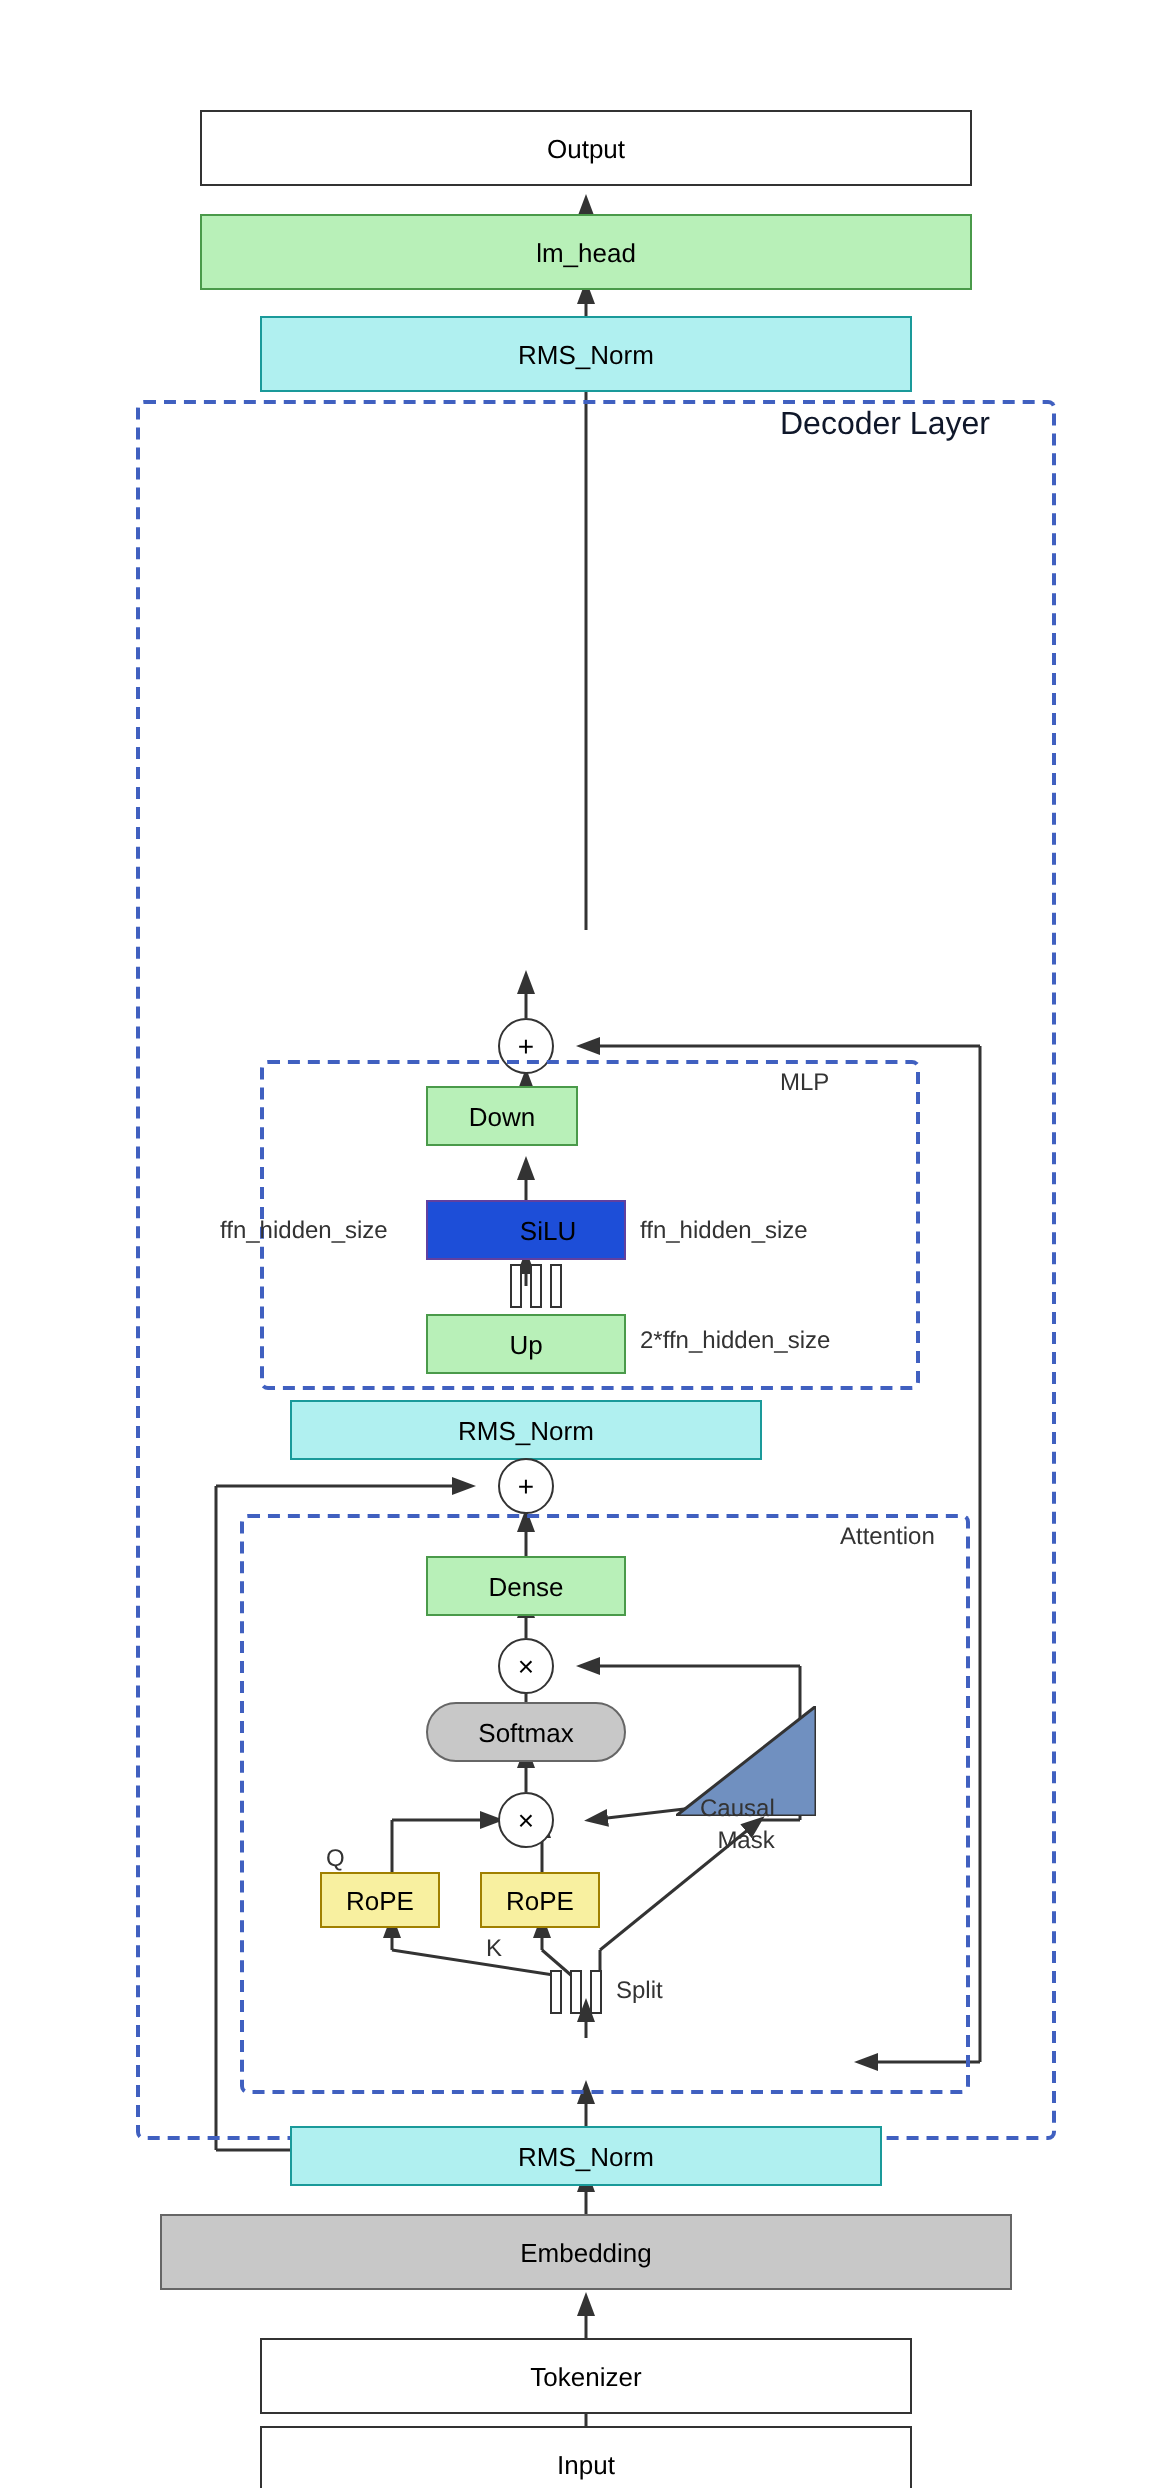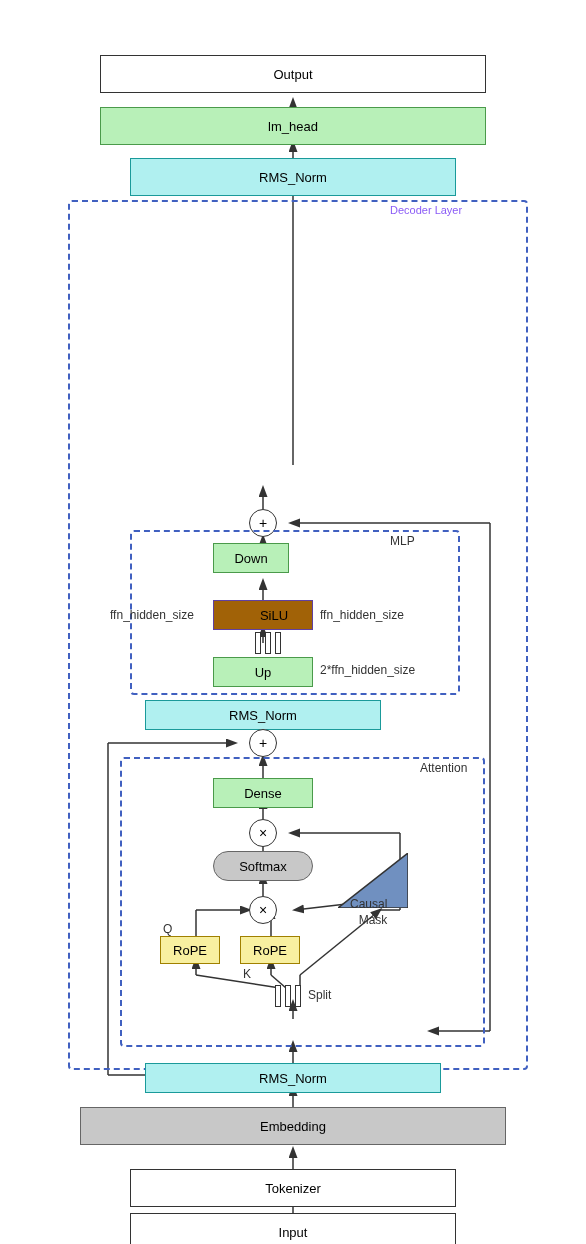--- a/index.html
+++ b/index.html
@@ -22,21 +22,21 @@
       display: flex;
       align-items: center;
       justify-content: center;
       text-align: center;
       border: 1.5px solid;
       font-size: 13px;
     }
     .box-white { background: #fff; border-color: #333; }
     .box-green { background: #b8f0b8; border-color: #4a9a4a; }
     .box-cyan { background: #b0f0f0; border-color: #1a9a9a; }
-    .box-purple { background: #a16207; border-color: #6040a0; padding-left: 22px; }
+    .box-purple { background: #1d4ed8; border-color: #6040a0; padding-left: 22px; }
     .box-yellow { background: #f8f0a0; border-color: #a08000; }
     .box-gray { background: #c8c8c8; border-color: #666; }
     .box-softmax { background: #c8c8c8; border-color: #666; border-radius: 15px; }
 
     
     .circle {
       position: absolute;
       width: 28px;
       height: 28px;
       border-radius: 50%;
@@ -170,21 +170,21 @@
   <div class="box box-green" style="left:100px; top:107px; width:386px; height:38px;">
     <span>lm_head</span>
   </div>
 
   <div class="box box-cyan" style="left:130px; top:158px; width:326px; height:38px;">
     <span>RMS_Norm</span>
   </div>
 
   <div class="dashed-box" style="left:68px; top:200px; width:460px; height:870px;">
   </div>
-  <div class="label" style="left:390px; top:204px; font-size:11px; color:#8b5cf6;">Decoder Layer</div>
+  <div class="label" style="left:390px; top:204px; font-size:16px; color:#0f172a;">Decoder Layer</div>
 
   <div class="circle" style="left:249px; top:509px;">+</div>
 
   <div class="dashed-box" style="left:130px; top:530px; width:330px; height:165px;">
   </div>
   <div class="label" style="left:390px; top:534px; font-size:12px;">MLP</div>
 
   <div class="box box-green" style="left:213px; top:543px; width:76px; height:30px;">
     <span>Down</span>
   </div>

